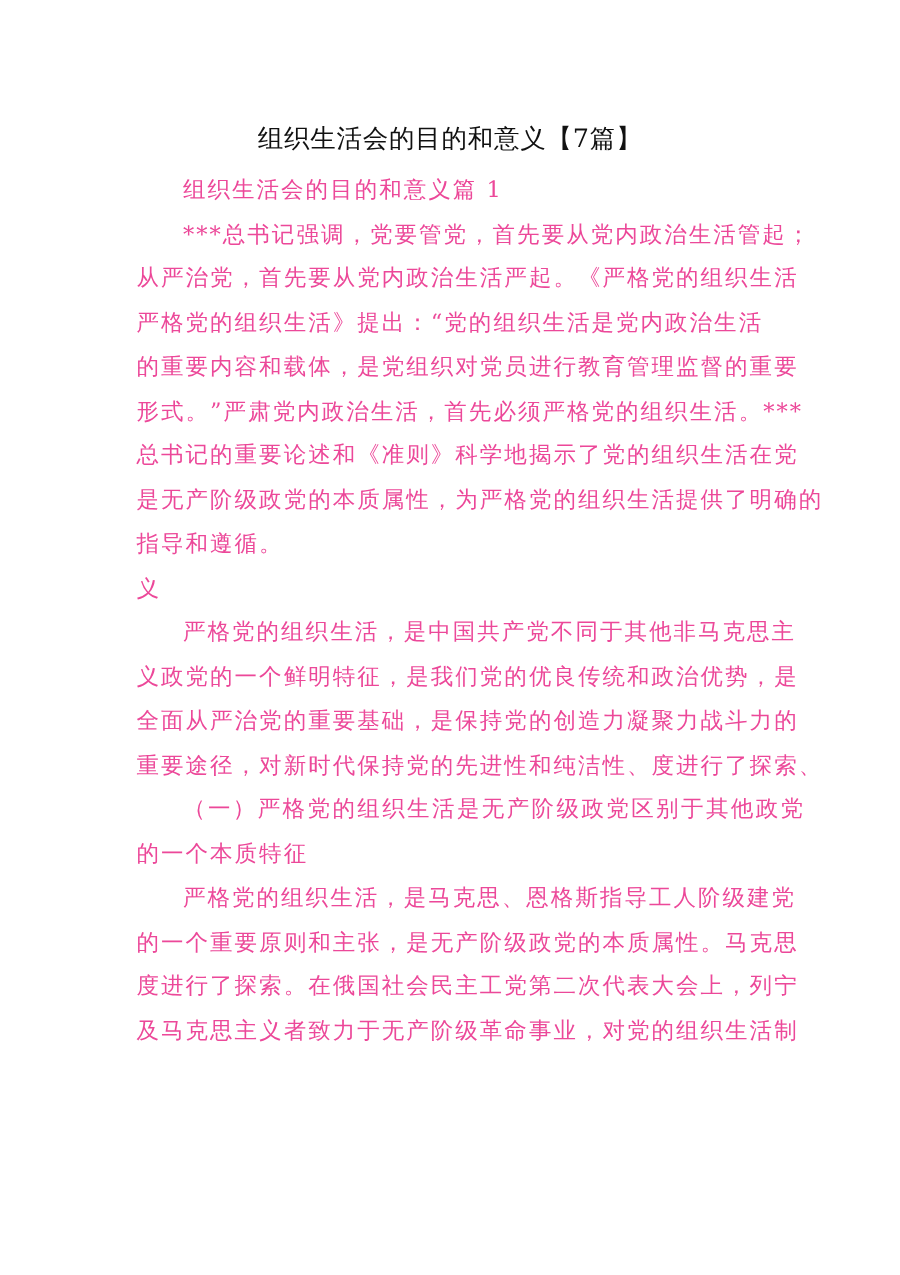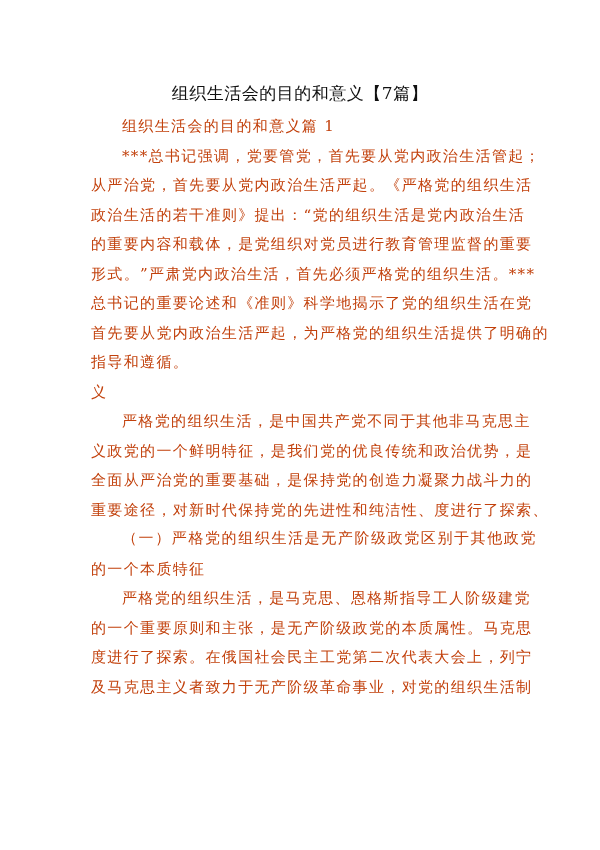--- a/index.html
+++ b/index.html
@@ -3,38 +3,38 @@
 <meta charset="utf-8">
 <style>
   html, body { margin: 0; padding: 0; background: #ffffff; }
   body { width: 600px; height: 850px; overflow: hidden; position: relative;
          font-family: "DejaVu Serif", "Liberation Serif", serif; color: #1a1a1a; }
   .page { position: absolute; left: 0; top: 0; width: 600px; height: 654px; background: #fff; }
   .title { position: absolute; top: 80px; left: 0; width: 600px; text-align: center;
            font-size: 17px; line-height: 26px; letter-spacing: 0.5px; color: #111; }
   .body { position: absolute; top: 112px; left: 91px; width: 420px; }
   .line { height: 29.5px; line-height: 29.5px; font-size: 15px; white-space: nowrap;
-          letter-spacing: 1.35px; color: #c2410c; }
+          letter-spacing: 1.35px; color: #ec4899; }
   .ind { padding-left: 31px; }
-  .sub { padding-left: 31px; letter-spacing: 1.6px; font-family: Liberation Mono, monospace; }
+  .sub { padding-left: 31px; letter-spacing: 1.6px; }
 </style>
 </head>
 <body>
 
 <div class="page">
   <div class="title">组织生活会的目的和意义【7篇】</div>
   <div class="body">
     <div class="line ind">组织生活会的目的和意义篇 1</div>
     <div class="line ind">***总书记强调，党要管党，首先要从党内政治生活管起；</div>
     <div class="line">从严治党，首先要从党内政治生活严起。《严格党的组织生活</div>
-    <div class="line">政治生活的若干准则》提出：“党的组织生活是党内政治生活</div>
+    <div class="line">严格党的组织生活》提出：“党的组织生活是党内政治生活</div>
     <div class="line">的重要内容和载体，是党组织对党员进行教育管理监督的重要</div>
     <div class="line">形式。”严肃党内政治生活，首先必须严格党的组织生活。***</div>
     <div class="line">总书记的重要论述和《准则》科学地揭示了党的组织生活在党</div>
-    <div class="line">首先要从党内政治生活严起，为严格党的组织生活提供了明确的</div>
+    <div class="line">是无产阶级政党的本质属性，为严格党的组织生活提供了明确的</div>
     <div class="line">指导和遵循。</div>
     <div class="line">义</div>
     <div class="line ind">严格党的组织生活，是中国共产党不同于其他非马克思主</div>
     <div class="line">义政党的一个鲜明特征，是我们党的优良传统和政治优势，是</div>
     <div class="line">全面从严治党的重要基础，是保持党的创造力凝聚力战斗力的</div>
     <div class="line">重要途径，对新时代保持党的先进性和纯洁性、度进行了探索、</div>
     <div class="line sub">（一）严格党的组织生活是无产阶级政党区别于其他政党</div>
     <div class="line">的一个本质特征</div>
     <div class="line ind">严格党的组织生活，是马克思、恩格斯指导工人阶级建党</div>
     <div class="line">的一个重要原则和主张，是无产阶级政党的本质属性。马克思</div>

